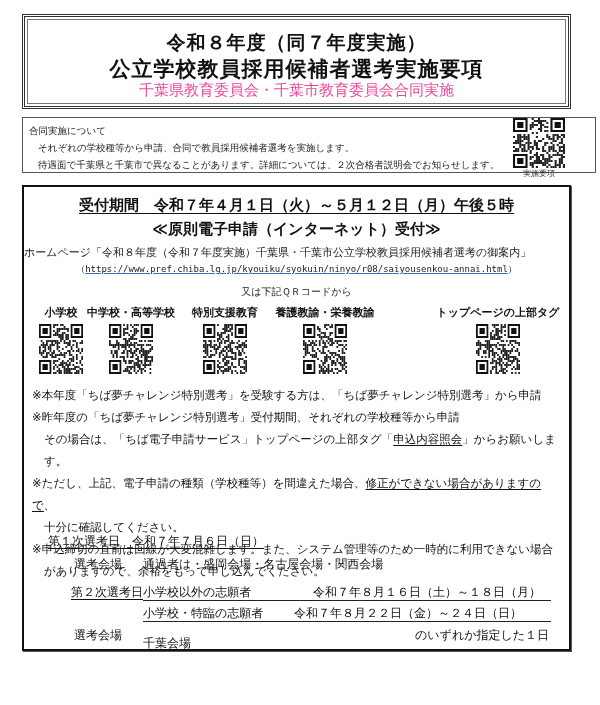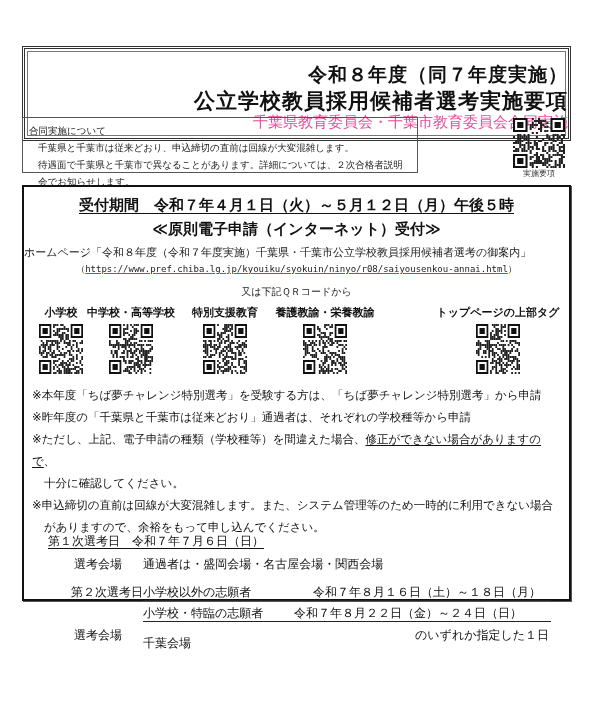--- a/index.html
+++ b/index.html
@@ -2,39 +2,38 @@
 <html><head>
 <meta charset="utf-8">
 <style>
   * { box-sizing: border-box; margin: 0; padding: 0; }
   html, body { width: 600px; height: 705px; background: #ffffff; overflow: hidden; }
   body { position: relative; font-family: "DejaVu Sans", sans-serif; color: #111; }
 
   .title-box {
     position: absolute; left: 22px; top: 14px; width: 549px; height: 95px;
     border: 3px double #333; outline: 1px solid #777; outline-offset: -6px;
-    text-align: right;
-    margin-top: 32px;
+    text-align: center;
   }
   .title-box .l1 { position: absolute; top: 13px; left: 0; right: 0; font-size: 19px; font-weight: bold; letter-spacing: 1px; }
   .title-box .l2 { position: absolute; top: 38px; left: 0; right: 0; font-size: 21px; font-weight: bold; letter-spacing: 1px; }
   .title-box .l3 { position: absolute; top: 64px; left: 0; right: 0; font-size: 15px; font-family: "DejaVu Serif", serif; color: #ec4899; }
 
   .notice-box {
-    position: absolute; left: 22px; top: 117px; width: 396px; height: 56px;
+    position: absolute; left: 22px; top: 117px; width: 574px; height: 56px;
     border: 1px solid #555; padding: 4px 6px;
     font-family: "DejaVu Serif", serif; font-size: 9.5px; line-height: 17px; color: #222;
   }
   .notice-box .indent { padding-left: 9px; }
 
   .qr-top { position: absolute; left: 513px; top: 118px; width: 52px; height: 50px; }
   .qr-top-caption { position: absolute; left: 513px; top: 168px; width: 52px; text-align: center; font-family: "DejaVu Serif", serif; font-size: 8px; color: #333; }
 
   .main-box {
-    position: absolute; left: 22px; top: 185px; width: 549px; height: 416px;
+    position: absolute; left: 22px; top: 185px; width: 549px; height: 466px;
     border: 2.5px solid #111; box-shadow: 1px 1px 0 #555;
   }
   .period { position: absolute; top: 9px; left: 0; right: 0; text-align: center; font-size: 15px; font-weight: bold; }
   .period span { text-decoration: underline; text-underline-offset: 3px; }
   .apply-mode { position: absolute; top: 33px; left: 0; right: 0; text-align: center; font-size: 15px; font-weight: bold; }
   .hp-text { position: absolute; top: 58px; left: 0; right: 0; font-family: "DejaVu Serif", serif; font-size: 11px; color: #222; }
   .hp-url { position: absolute; top: 76px; left: 0; right: 0; text-align: center; font-family: "DejaVu Sans Mono", monospace; font-size: 9px; color: #222; }
   .hp-url a { color: #222; text-decoration: underline; text-decoration-color: #3a6fb5; }
   .qr-intro { position: absolute; top: 98px; left: 0; right: 0; text-align: center; font-family: "DejaVu Serif", serif; font-size: 10px; color: #222; }
 
@@ -56,21 +55,21 @@
 <body>
 
 <div class="title-box">
   <div class="l1">令和８年度（同７年度実施）</div>
   <div class="l2">公立学校教員採用候補者選考実施要項</div>
   <div class="l3">千葉県教育委員会・千葉市教育委員会合同実施</div>
 </div>
 
 <div class="notice-box">
   <div>合同実施について</div>
-  <div class="indent">千葉県と千葉市は従来どおり、申込締切の直前は回線が大変混雑します。</div>
+  <div class="indent">それぞれの学校種等から申請、合同で教員採用候補者選考を実施します。</div>
   <div class="indent">待遇面で千葉県と千葉市で異なることがあります。詳細については、２次合格者説明会でお知らせします。</div>
 </div>
 <div class="qr-top">
   <svg class="qrsvg" viewBox="0 0 25 25" preserveAspectRatio="none">
       <rect x="9" y="0" width="1" height="1" fill="#222"></rect>
       <rect x="12" y="0" width="1" height="1" fill="#222"></rect>
       <rect x="10" y="1" width="1" height="1" fill="#222"></rect>
       <rect x="11" y="1" width="1" height="1" fill="#222"></rect>
       <rect x="12" y="1" width="1" height="1" fill="#222"></rect>
       <rect x="13" y="1" width="1" height="1" fill="#222"></rect>
@@ -1442,21 +1441,22 @@
         <rect x="19" y="1" width="5" height="5" fill="#fff"></rect>
         <rect x="20" y="2" width="3" height="3" fill="#111"></rect>
         <rect x="0" y="18" width="7" height="7" fill="#111"></rect>
         <rect x="1" y="19" width="5" height="5" fill="#fff"></rect>
         <rect x="2" y="20" width="3" height="3" fill="#111"></rect>
       </svg>
     </div>
 
   <div class="notes">
     <div>※本年度「ちば夢チャレンジ特別選考」を受験する方は、「ちば夢チャレンジ特別選考」から申請</div>
-    <div>※昨年度の「千葉県と千葉市は従来どおり」通過者は、それぞれの学校種等から申請</div>
+    <div>※昨年度の「ちば夢チャレンジ特別選考」受付期間、それぞれの学校種等から申請</div>
+    <div class="ind"><span>その場合は、「ちば電子申請サービス」トップページの上部タグ「</span><u>申込内容照会</u><span>」からお願いします。</span></div>
     <div><span>※ただし、上記、電子申請の種類（学校種等）を間違えた場合、</span><u>修正ができない場合がありますので</u><span>、</span></div>
     <div class="ind">十分に確認してください。</div>
     <div>※申込締切の直前は回線が大変混雑します。また、システム管理等のため一時的に利用できない場合</div>
     <div class="ind">がありますので、余裕をもって申し込んでください。</div>
   </div>
 
   <div class="schedule">
     <div class="srow ul" style="left:24px; top:0px;"><span>第１次選考日</span>　<span>令和７年７月６日（日）</span></div>
     <div class="srow" style="left:50px; top:23px;">選考会場</div>
     <div class="srow" style="left:119px; top:23px;">通過者は・盛岡会場・名古屋会場・関西会場</div>

